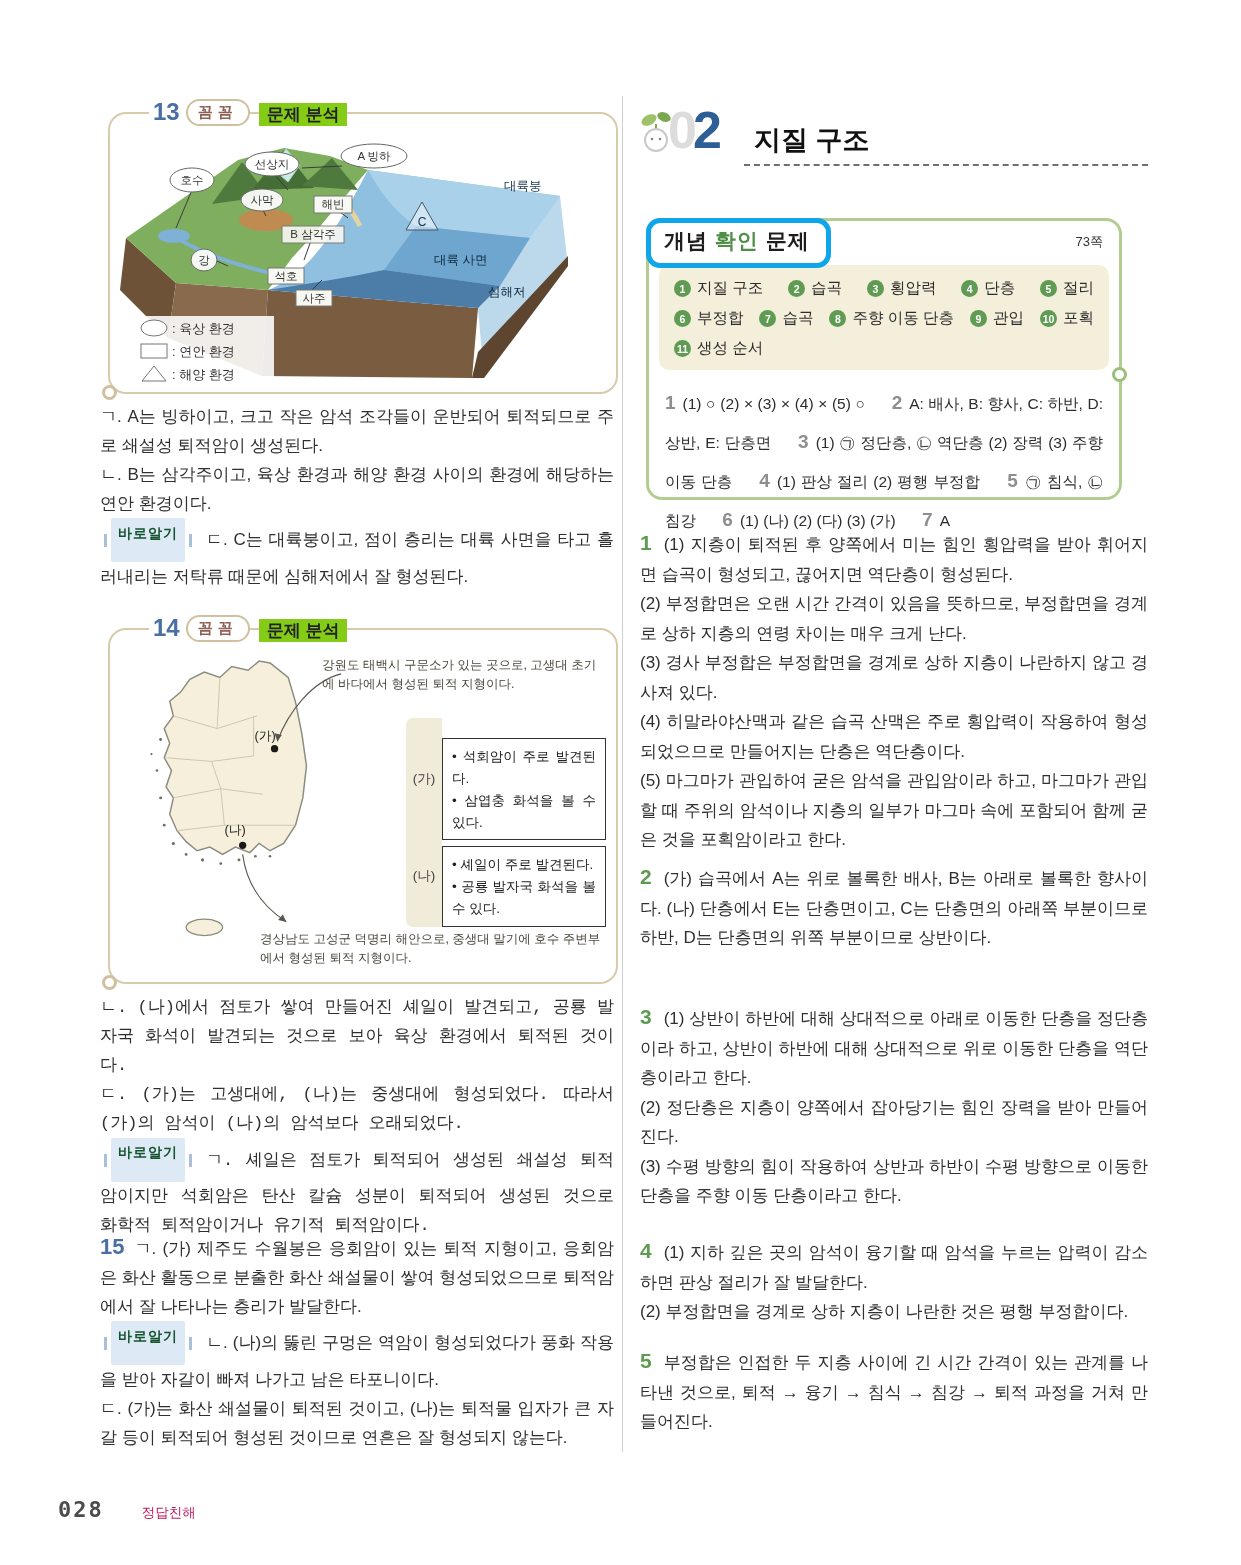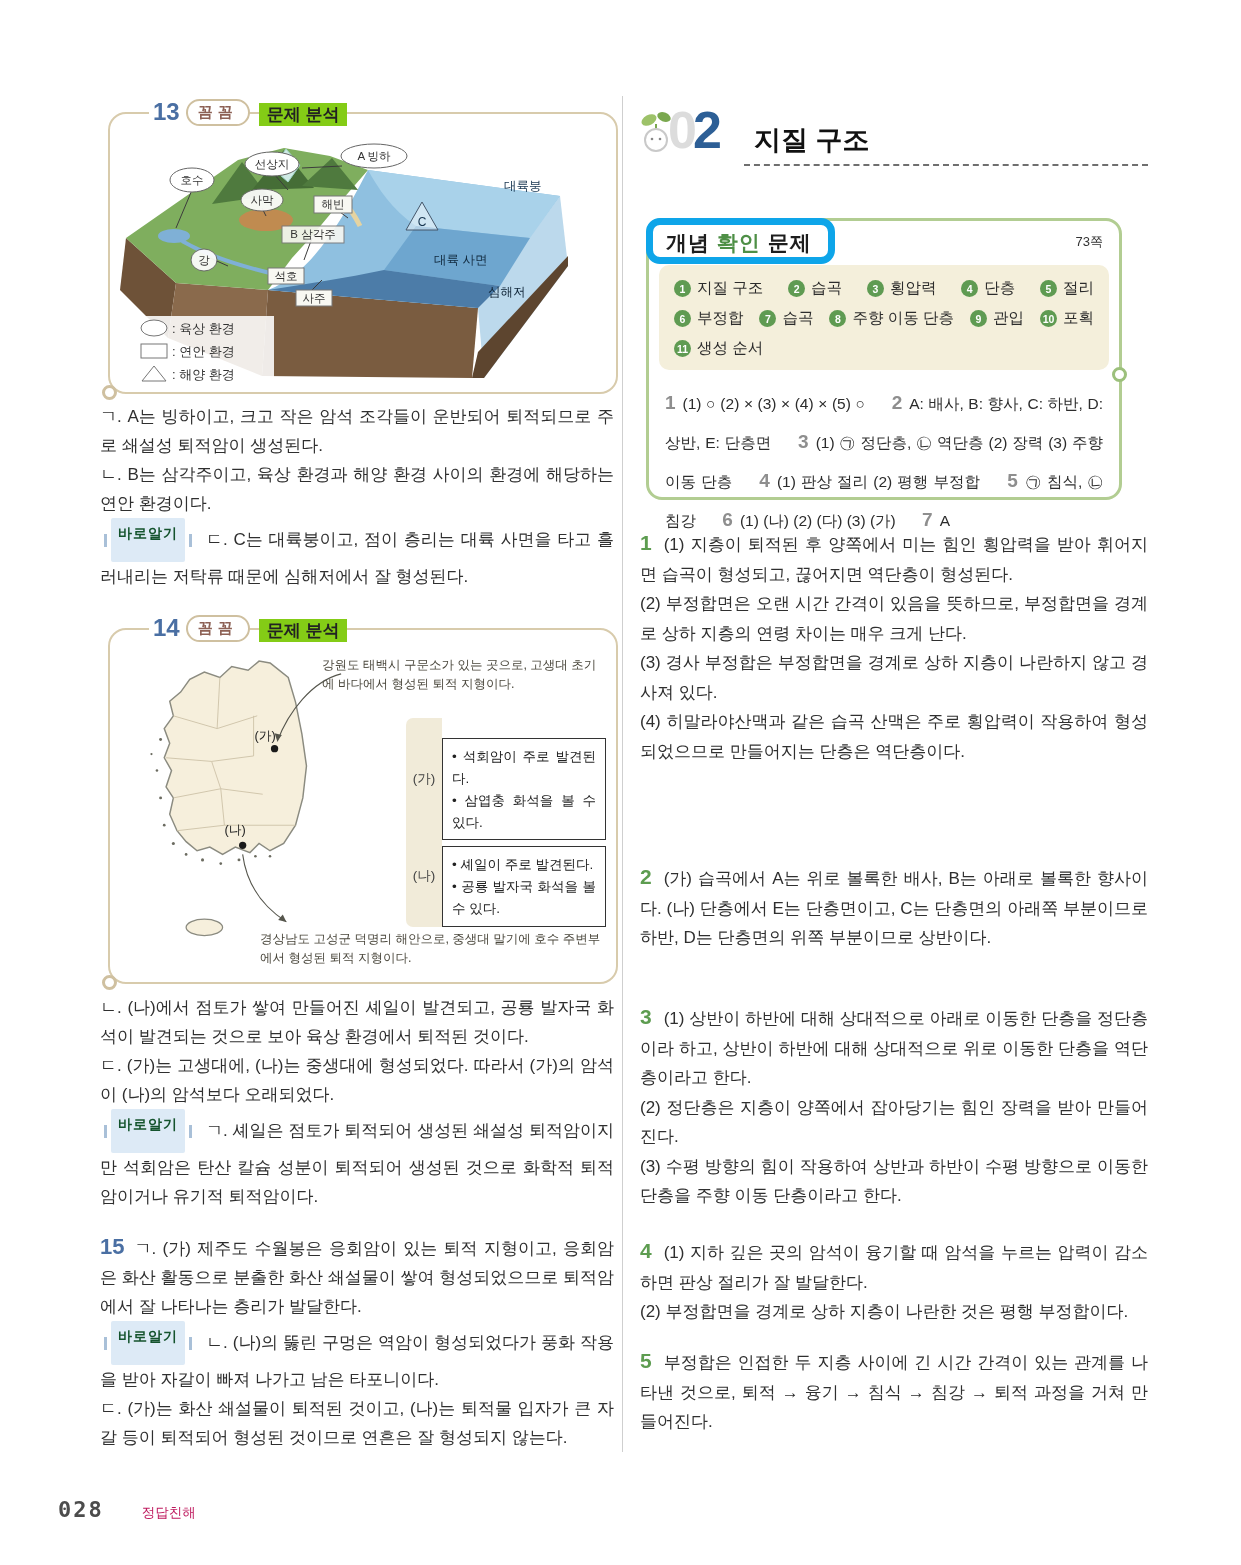--- a/index.html
+++ b/index.html
@@ -30,21 +30,21 @@
   .fbody li::before{content:"• ";}
   
   .divider{position:absolute;left:622px;top:96px;width:1px;height:1356px;background:#cfcfcf;}
   #sec-head{position:absolute;left:640px;top:104px;width:508px;height:70px;}
   #sec-head .zero{font-size:52px;font-weight:bold;color:#dcdcdc;letter-spacing:-4px;}
   #sec-head .two{font-size:52px;font-weight:bold;color:#2d5f96;}
   #sec-head .stitle{font-size:27px;font-weight:bold;color:#111;margin-left:14px;position:relative;top:-8px;}
   #sec-head .dash{position:absolute;left:104px;right:0;top:60px;border-top:2px dashed #6f6f6f;}
   
   #concept{position:absolute;left:646px;top:218px;width:470px;height:276px;border:3px solid #b2cd92;border-radius:16px;background:#fff;}
-  #concept .ctab{position:absolute;top:-3px;left:-3px;background:#fff;border:7px solid #0ea5e9;border-radius:14px;padding:4px 16px 0 13px;font-size:21px;font-weight:bold;color:#1d1d1d;letter-spacing:1px;}
+  #concept .ctab{position:absolute;top:-3px;left:-3px;background:#fff;border:5px solid #0ea5e9;border-radius:14px;padding:4px 16px 8px 13px;font-size:21px;font-weight:bold;color:#1d1d1d;letter-spacing:1px;}
   #concept .ctab .grn{color:#4e8f46;}
   #concept .pref{position:absolute;top:12px;right:16px;font-size:13px;color:#333;}
   #concept .terms{margin:44px 10px 0;background:#f4efdb;border-radius:10px;padding:13px 15px 11px;}
   .trow{display:flex;justify-content:space-between;margin-bottom:9px;}
   .trow.last{justify-content:flex-start;margin-bottom:0;}
   .term{font-size:15.5px;color:#2c2c2c;white-space:nowrap;display:inline-flex;align-items:center;}
   .cnum{display:inline-flex;width:17px;height:17px;border-radius:50%;background:#5f9b52;color:#fff;font-size:10.5px;font-weight:bold;align-items:center;justify-content:center;margin-right:6px;flex:none;}
   #concept .answers{padding:14px 16px 0;font-size:15.5px;line-height:2.05;color:#2c2c2c;text-align:justify;}
   .ans{margin-right:22px;display:inline;}
   .ans-num{font-size:19px;color:#8e8e8e;margin-right:7px;font-weight:bold;}
@@ -226,21 +226,21 @@
       <div class="fbody">
         <ul>
           <li>셰일이 주로 발견된다.</li>
           <li>공룡 발자국 화석을 볼 수 있다.</li>
         </ul>
       </div>
     </div>
     <span class="ring"></span>
   </div>
 
-  <div class="body-text" style="position:absolute;left:100px;top:993px;width:514px;">
+  <div class="body-text" style="position:absolute;left:100px;top:993px;width:514px;font-family:Liberation Mono, monospace;">
     <p>ㄴ. (나)에서 점토가 쌓여 만들어진 셰일이 발견되고, 공룡 발자국 화석이 발견되는 것으로 보아 육상 환경에서 퇴적된 것이다.</p>
     <p>ㄷ. (가)는 고생대에, (나)는 중생대에 형성되었다. 따라서 (가)의 암석이 (나)의 암석보다 오래되었다.</p>
     <p><span class="baro">
           <span class="bar"></span>
           <span class="tag">바로알기</span>
           <span class="bar"></span>
         </span><span>ㄱ. 셰일은 점토가 퇴적되어 생성된 쇄설성 퇴적암이지만 석회암은 탄산 칼슘 성분이 퇴적되어 생성된 것으로 화학적 퇴적암이거나 유기적 퇴적암이다.</span></p>
   </div>
 
   <div class="body-text" style="position:absolute;left:100px;top:1232px;width:514px;">
@@ -332,20 +332,21 @@
       <span class="ans"><span class="ans-num">7</span><span>A</span></span>
     </div>
     <span class="ring"></span>
   </div>
 
   <div class="sol" style="top:528px;">
     <p><span class="sol-num">1</span><span>(1) 지층이 퇴적된 후 양쪽에서 미는 힘인 횡압력을 받아 휘어지면 습곡이 형성되고, 끊어지면 역단층이 형성된다.</span></p>
     <p>(2) 부정합면은 오랜 시간 간격이 있음을 뜻하므로, 부정합면을 경계로 상하 지층의 연령 차이는 매우 크게 난다.</p>
     <p>(3) 경사 부정합은 부정합면을 경계로 상하 지층이 나란하지 않고 경사져 있다.</p>
     <p>(4) 히말라야산맥과 같은 습곡 산맥은 주로 횡압력이 작용하여 형성되었으므로 만들어지는 단층은 역단층이다.</p>
+    <p>(5) 마그마가 관입하여 굳은 암석을 관입암이라 하고, 마그마가 관입할 때 주위의 암석이나 지층의 일부가 마그마 속에 포함되어 함께 굳은 것을 포획암이라고 한다.</p>
   </div>
 
   <div class="sol" style="top:862px;">
     <p><span class="sol-num">2</span><span>(가) 습곡에서 A는 위로 볼록한 배사, B는 아래로 볼록한 향사이다. (나) 단층에서 E는 단층면이고, C는 단층면의 아래쪽 부분이므로 하반, D는 단층면의 위쪽 부분이므로 상반이다.</span></p>
   </div>
 
   <div class="sol" style="top:1002px;">
     <p><span class="sol-num">3</span><span>(1) 상반이 하반에 대해 상대적으로 아래로 이동한 단층을 정단층이라 하고, 상반이 하반에 대해 상대적으로 위로 이동한 단층을 역단층이라고 한다.</span></p>
     <p>(2) 정단층은 지층이 양쪽에서 잡아당기는 힘인 장력을 받아 만들어진다.</p>
     <p>(3) 수평 방향의 힘이 작용하여 상반과 하반이 수평 방향으로 이동한 단층을 주향 이동 단층이라고 한다.</p>

